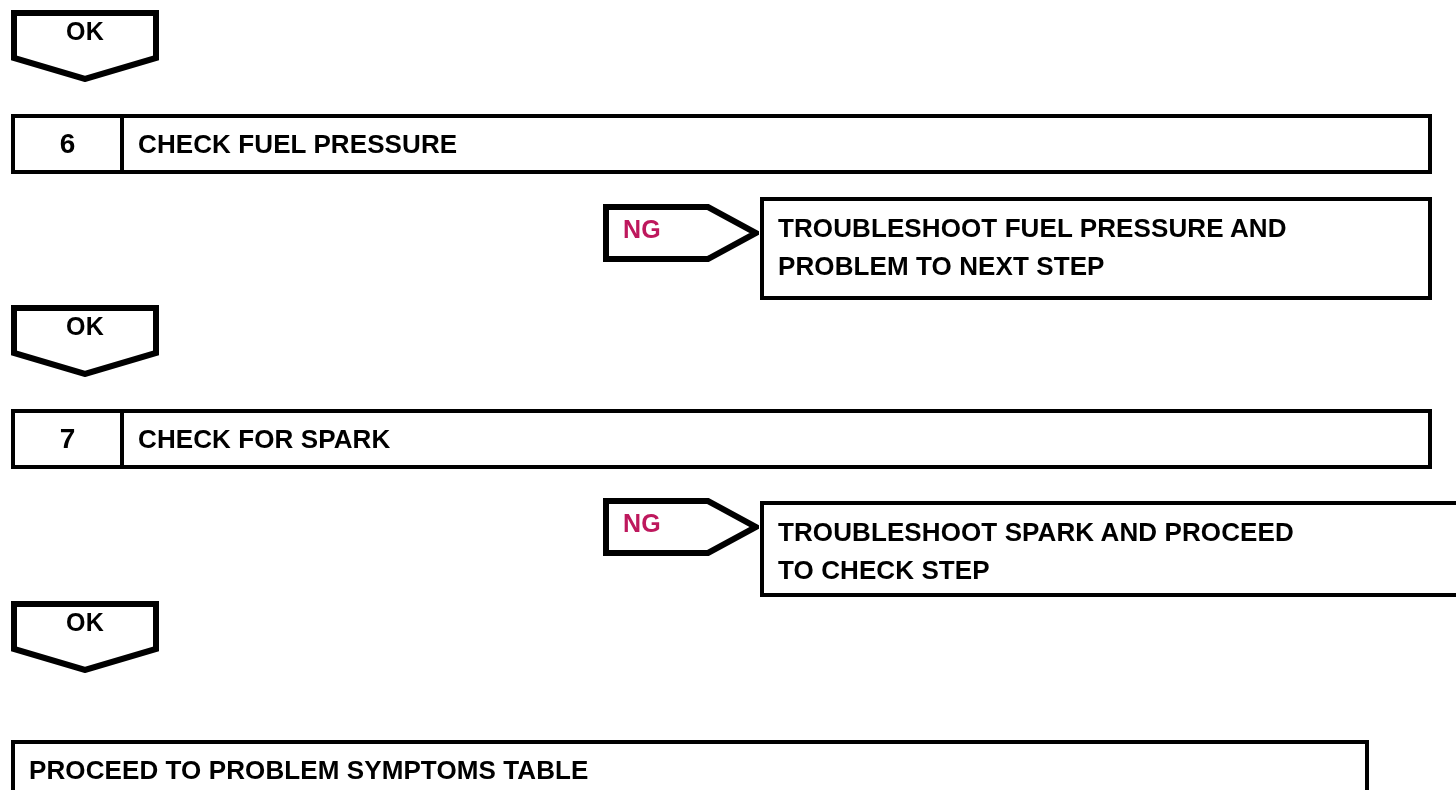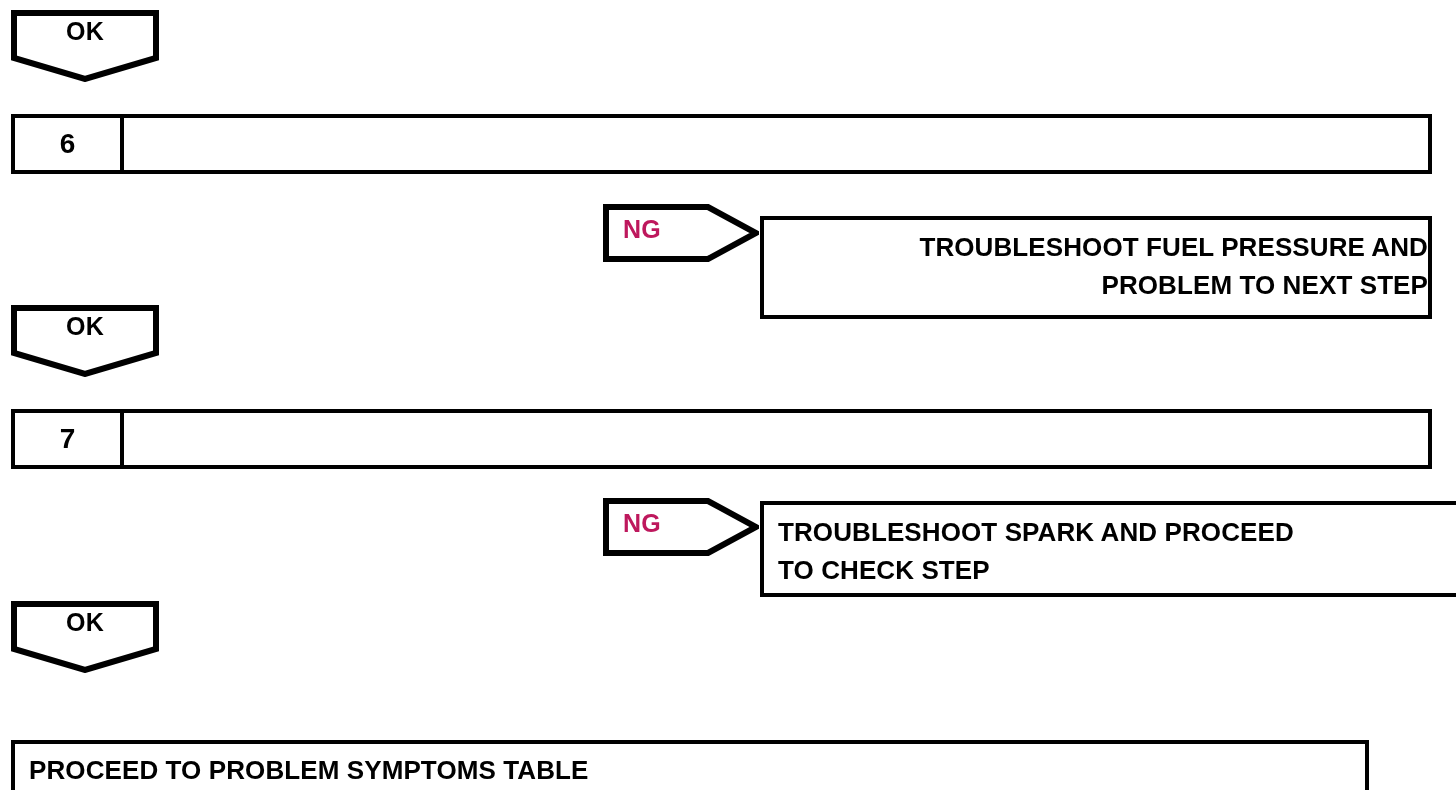--- a/index.html
+++ b/index.html
@@ -145,43 +145,45 @@
 
   <div class="ok-connector" style="left:11px; top:10px;">
     <svg class="ok-svg" viewBox="0 0 148 72">
       <polygon points="3,3 145,3 145,48 74,69 3,48" fill="#ffffff" stroke="#000000" stroke-width="6" stroke-linejoin="miter"></polygon>
     </svg>
     <div class="ok-label">OK</div>
   </div>
 
   <div class="step-box" style="left:11px; top:114px; width:1421px; height:60px;">
     <div class="step-num">6</div>
+    <div class="step-title">CHECK FUEL PRESSURE</div>
   </div>
 
   <div class="ng-connector" style="left:603px; top:204px;">
     <svg class="ng-svg" viewBox="0 0 156 58">
       <polygon points="3,3 105,3 153,29 105,55 3,55" fill="#ffffff" stroke="#000000" stroke-width="6" stroke-linejoin="miter"></polygon>
     </svg>
     <div class="ng-label">NG</div>
   </div>
 
-  <div class="action-box" style="left:760px; top:216px; width:672px; height:103px;text-align:right;">
+  <div class="action-box" style="left:760px; top:197px; width:672px; height:103px;">
     <div class="action-line">TROUBLESHOOT FUEL PRESSURE AND</div>
     <div class="action-line">PROBLEM TO NEXT STEP</div>
   </div>
 
   <div class="ok-connector" style="left:11px; top:305px;">
     <svg class="ok-svg" viewBox="0 0 148 72">
       <polygon points="3,3 145,3 145,48 74,69 3,48" fill="#ffffff" stroke="#000000" stroke-width="6" stroke-linejoin="miter"></polygon>
     </svg>
     <div class="ok-label">OK</div>
   </div>
 
   <div class="step-box" style="left:11px; top:409px; width:1421px; height:60px;">
     <div class="step-num">7</div>
+    <div class="step-title">CHECK FOR SPARK</div>
   </div>
 
   <div class="ng-connector" style="left:603px; top:498px;">
     <svg class="ng-svg" viewBox="0 0 156 58">
       <polygon points="3,3 105,3 153,29 105,55 3,55" fill="#ffffff" stroke="#000000" stroke-width="6" stroke-linejoin="miter"></polygon>
     </svg>
     <div class="ng-label">NG</div>
   </div>
 
   <div class="action-box" style="left:760px; top:501px; width:812px; height:96px;">

